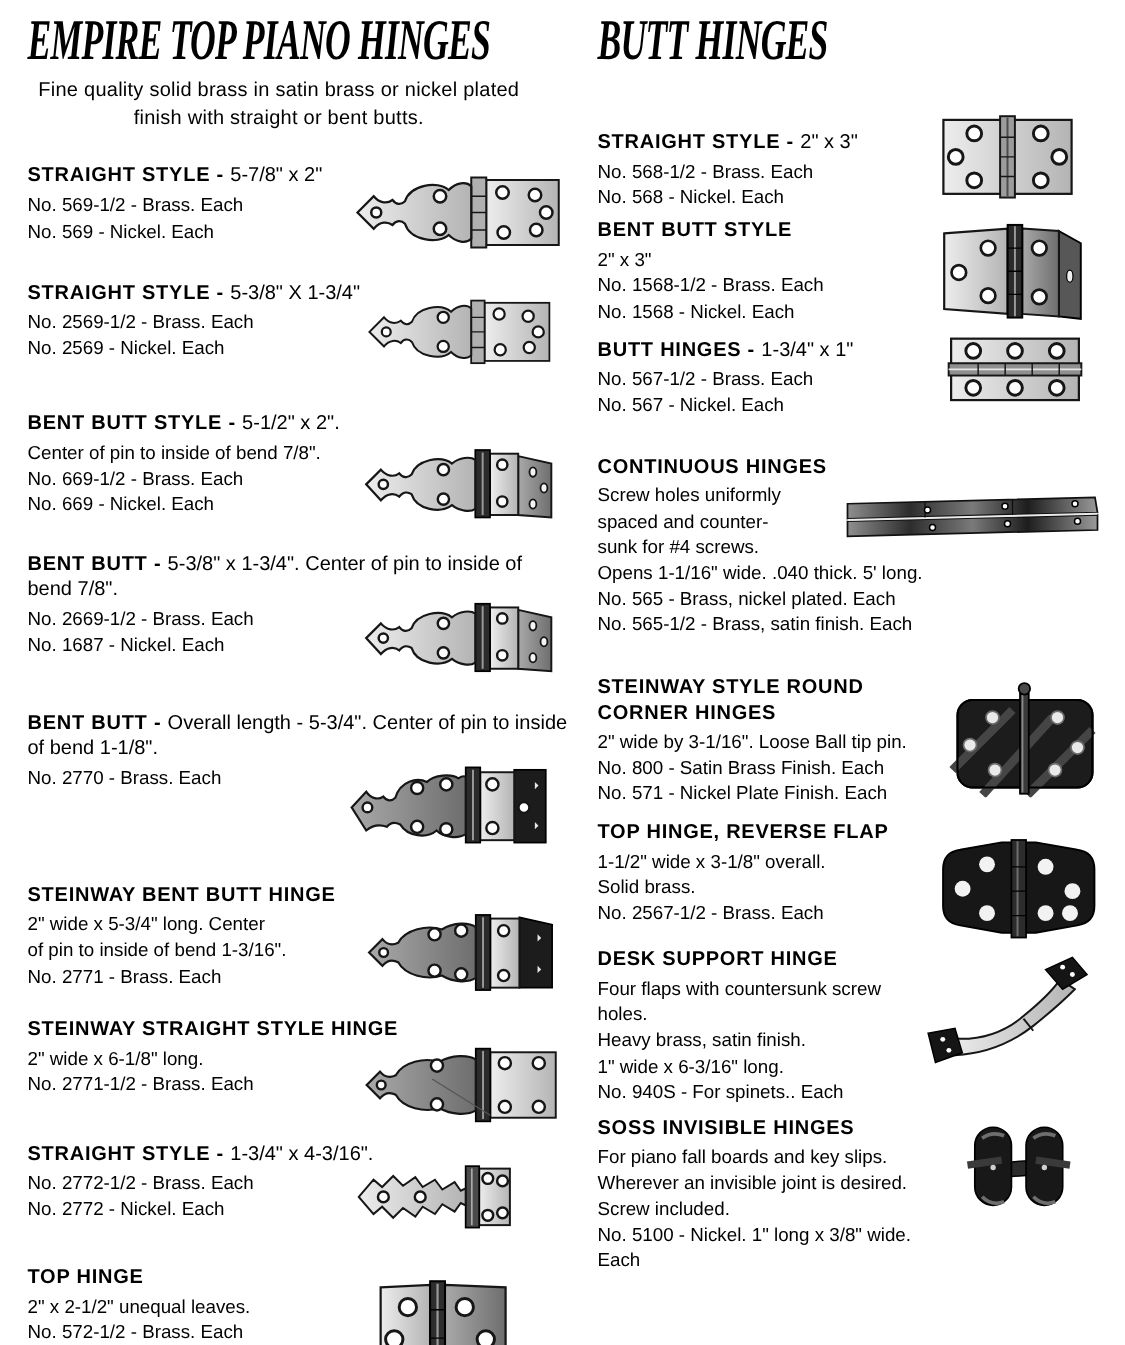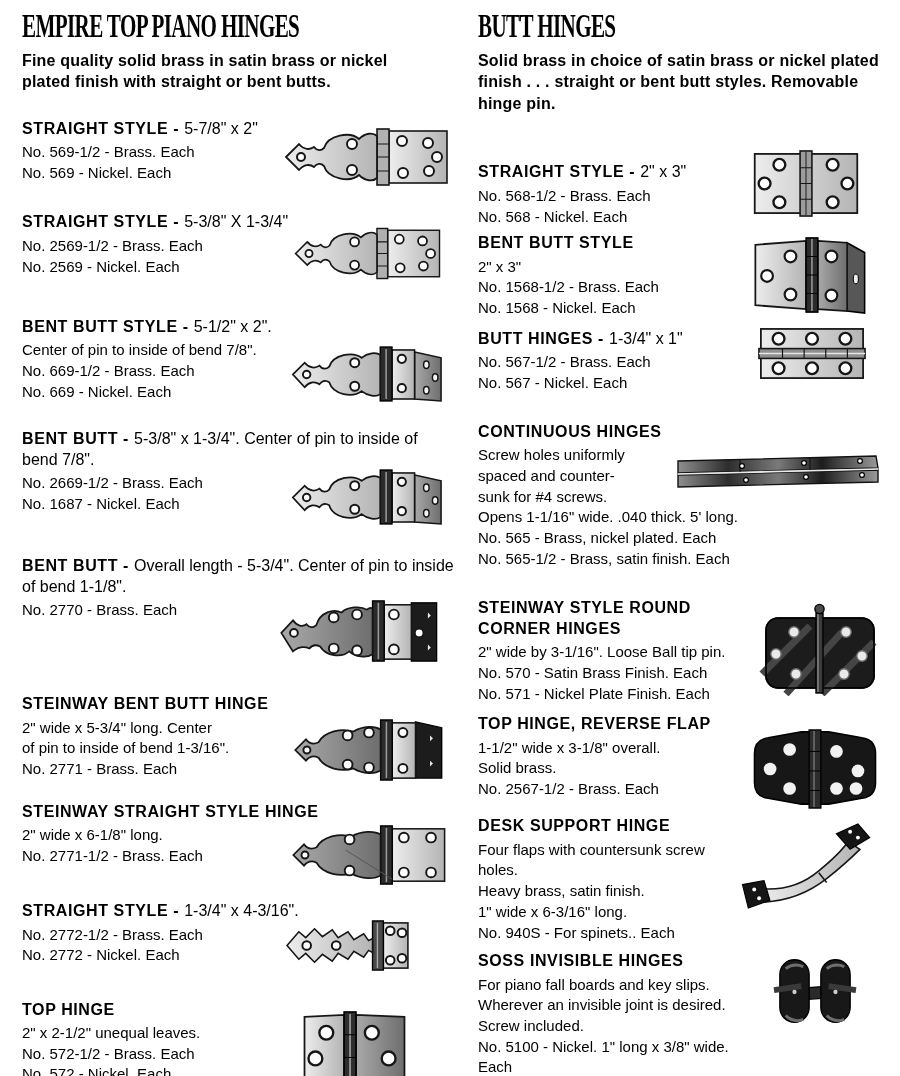--- a/index.html
+++ b/index.html
@@ -2,26 +2,26 @@
 <html><head>
 <meta charset="utf-8">
 <style>
   html,body{margin:0;padding:0;background:#fff;}
   body{width:900px;height:1076px;overflow:hidden;color:#000;
        font-family:"Liberation Sans",sans-serif;-webkit-font-smoothing:antialiased;}
   .page{display:flex;gap:24px;padding:8px 16px 0 22px;}
   .col{position:relative;}
   .col-left{width:432px;}
   .col-right{width:406px;}
-  h1.cat{font-family:"Liberation Serif",serif;font-weight:bold;
-         font-size:34px;margin:0 0 6px;white-space:nowrap;line-height:1.05;}
+  h1.cat{font-family:"Liberation Serif",serif;font-style:italic;font-weight:bold;
+         font-size:46px;margin:0 0 6px;white-space:nowrap;line-height:1.05;}
   h1.cat .cond{display:inline-block;transform:scaleX(.62);transform-origin:left center;
          letter-spacing:-1px;}
-  .intro{font-weight:bold;font-size:16px;line-height:1.35;margin:0;max-width:402px;
-         letter-spacing:.2px;}
+  .intro{font-weight:normal;font-size:16px;line-height:1.35;margin:0;max-width:402px;
+         letter-spacing:.2px;text-align:center;}
   .sec{position:relative;}
   .h{font-size:16px;font-weight:bold;margin:0 0 3px;letter-spacing:.6px;line-height:1.28;}
   .h .det{font-weight:normal;letter-spacing:0;}
   .ln{margin:0;font-size:15px;line-height:1.38;}
   .row{display:flex;justify-content:space-between;align-items:flex-start;}
   .stext{flex:1 1 auto;min-width:0;}
   .img{flex:0 0 auto;}
   .fr{float:right;}
   svg{display:block;}
   .clear{clear:both;}
@@ -317,21 +317,20 @@
                 <circle cx="74" cy="77" r="7"></circle>
             </g>
           </svg>
         </div>
       </div>
     </div>
   </div>
 
   <div class="col col-right">
     <h1 class="cat"><span class="cond">BUTT HINGES</span></h1>
-    <p class="intro">Solid brass in choice of satin brass or nickel plated finish . . . straight or bent butt styles. Removable hinge pin.</p>
 
     <div class="sec" style="margin-top:34px">
       <div class="row">
         <div class="stext">
           <p class="h" style="margin-top:14px"><b>STRAIGHT STYLE -</b> <span class="det">2" x 3"</span></p>
           <p class="ln">No. 568-1/2 - Brass.  Each</p>
           <p class="ln">No. 568 - Nickel.  Each</p>
         </div>
         <div class="img" style="margin:0 22px 0 0">
           <svg width="112" height="71" viewBox="0 0 112 72">
@@ -452,21 +451,21 @@
               <circle cx="20" cy="52" r="5.2"></circle>
               <circle cx="40" cy="72" r="5.2"></circle>
             <circle cx="90" cy="30" r="5.2"></circle>
               <circle cx="106" cy="54" r="5.2"></circle>
               <circle cx="88" cy="72" r="5.2"></circle>
           </g>
         </svg>
       </div>
       <p class="h">STEINWAY STYLE ROUND CORNER HINGES</p>
       <p class="ln">2" wide by 3-1/16".  Loose Ball tip pin.</p>
-      <p class="ln">No. 570 - Satin Brass Finish.  Each</p>
+      <p class="ln">No. 800 - Satin Brass Finish.  Each</p>
       <p class="ln">No. 571 - Nickel Plate Finish.  Each</p>
       <div class="clear"></div>
     </div>
 
     <div class="sec" style="margin-top:10px">
       <div class="img fr" style="margin:14px 0 0 6px">
         <svg width="138" height="82" viewBox="0 0 140 84">
           <path d="M22 10 Q8 12 8 26 L8 56 Q8 70 22 72 L56 78 L84 78 L118 72 Q132 70 132 56 L132 26 Q132 12 118 10 L84 4 L56 4 Z" fill="#171717" stroke="#000" stroke-width="1.6"></path>
           <rect x="64" y="2" width="12" height="80" fill="#2c2c2c" stroke="#000" stroke-width="1.4"></rect>
           <path d="M69 3v78" stroke="#6f6f6f" stroke-width="1.6"></path>

